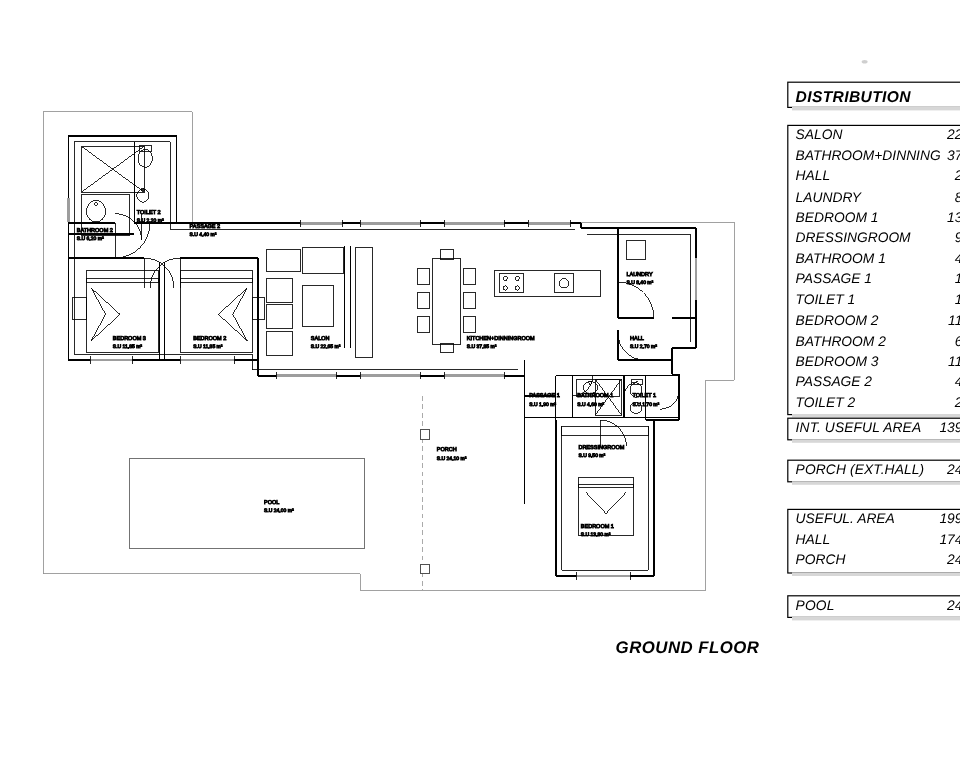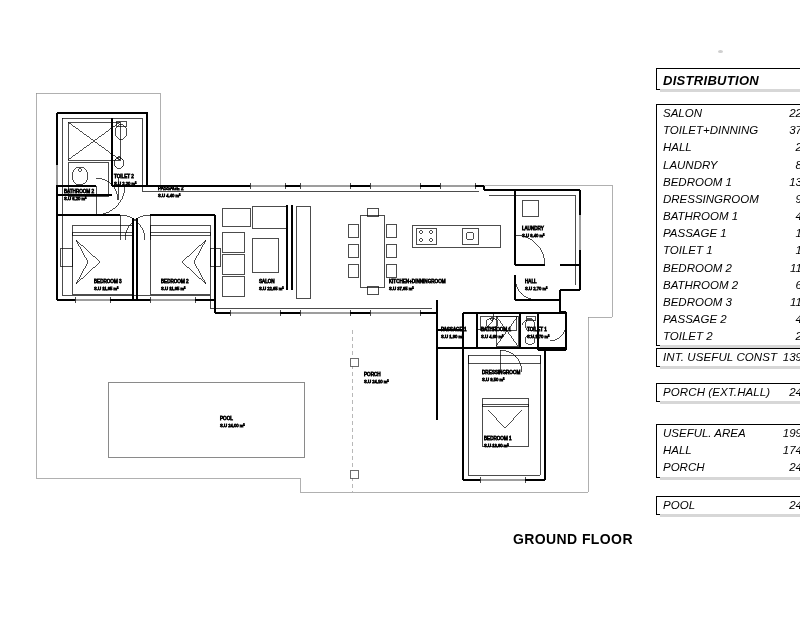--- a/index.html
+++ b/index.html
@@ -9,21 +9,21 @@
   }
   #stage{position:absolute;left:0;top:0;width:800px;height:640px;}
 
   
   .plan{position:absolute;left:0;top:0;width:650px;height:640px;}
   svg{display:block;}
 
   
   .gf-title{
     position:absolute;left:513px;top:531px;
-    font-size:14px;font-weight:bold;letter-spacing:.4px;
+    font-size:14px;font-weight:bold;font-style:italic;letter-spacing:.4px;
     white-space:nowrap;
   }
 
   
   .tbl{
     position:absolute;left:656px;border:1px solid #000;
     background:#fff;box-sizing:border-box;width:168px;
   }
   .tbl.shadow:after{
     content:"";position:absolute;left:3px;top:100%;width:100%;height:3px;
@@ -368,21 +368,21 @@
   <div class="tbl shadow" id="tbl-title">
     <div class="t-head">DISTRIBUTION</div>
   </div>
 
   <div class="tbl shadow" id="tbl-rooms">
     <div class="trow">
       <span class="lbl">SALON</span>
       <span class="val">22,65</span>
     </div>
     <div class="trow">
-      <span class="lbl">TOILET+DINNING</span>
+      <span class="lbl">BATHROOM+DINNING</span>
       <span class="val">37,85</span>
     </div>
     <div class="trow">
       <span class="lbl">HALL</span>
       <span class="val">2,70</span>
     </div>
     <div class="trow">
       <span class="lbl">LAUNDRY</span>
       <span class="val">8,40</span>
     </div>
@@ -423,21 +423,21 @@
       <span class="val">4,40</span>
     </div>
     <div class="trow">
       <span class="lbl">TOILET 2</span>
       <span class="val">2,20</span>
     </div>
   </div>
 
   <div class="tbl shadow" id="tbl-useful">
     <div class="trow t-strong">
-      <span class="lbl">INT. USEFUL CONST</span>
+      <span class="lbl">INT. USEFUL AREA</span>
       <span class="val">139,60</span>
     </div>
   </div>
 
   <div class="tbl shadow" id="tbl-porch">
     <div class="trow t-strong">
       <span class="lbl">PORCH (EXT.HALL)</span>
       <span class="val">24,10</span>
     </div>
   </div>

